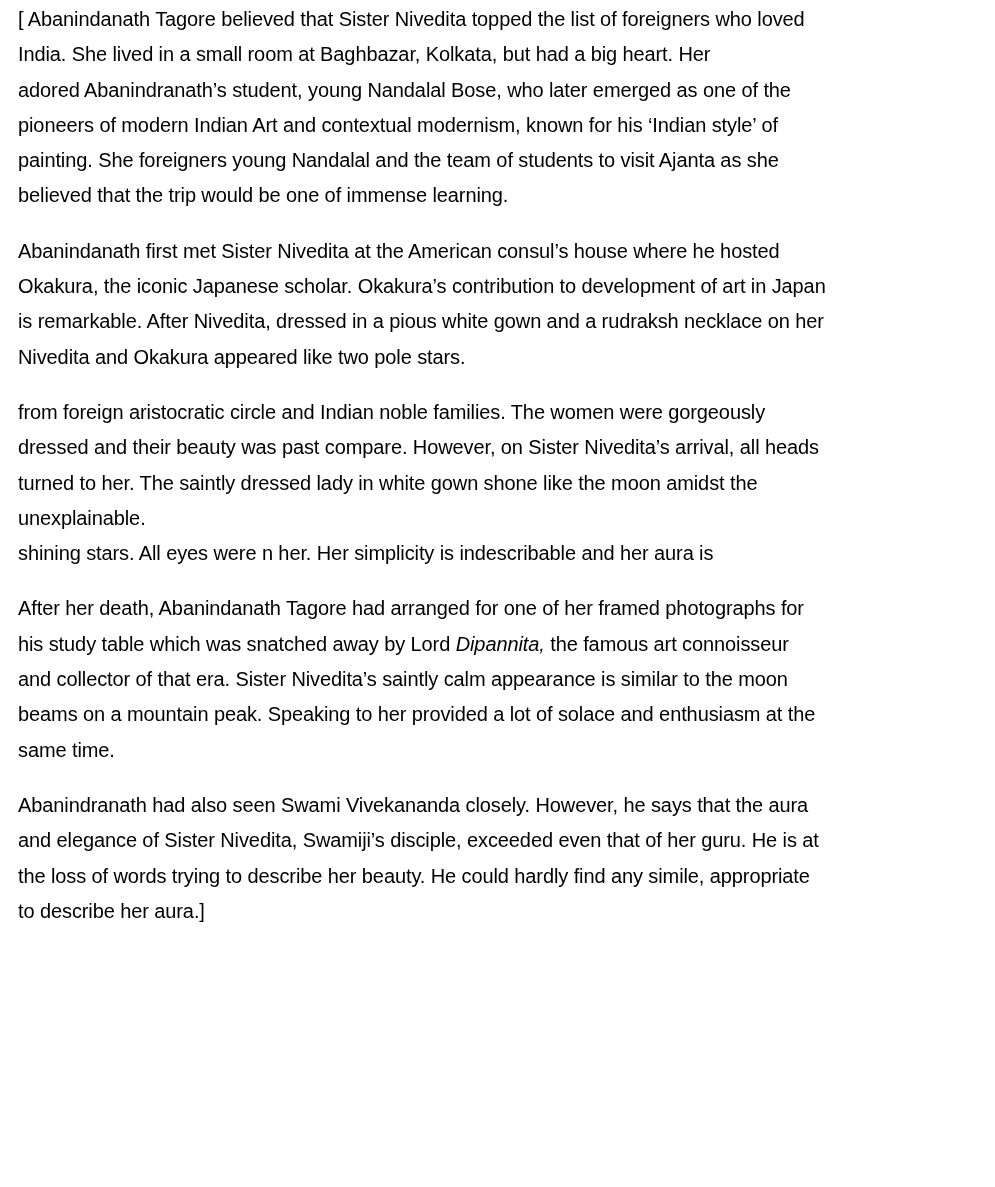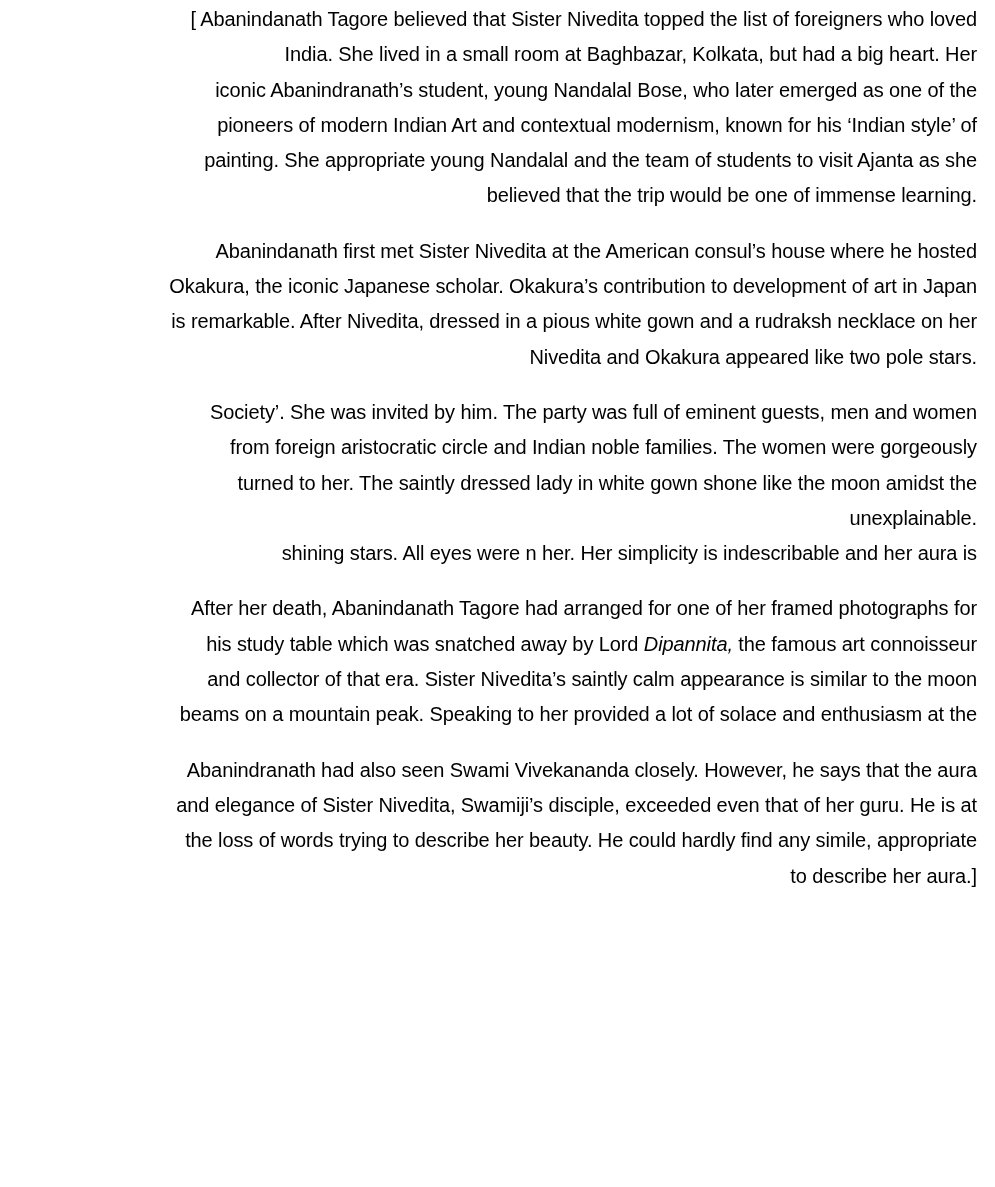--- a/index.html
+++ b/index.html
@@ -14,63 +14,63 @@
   }
   .doc {
     box-sizing: border-box;
     width: 995px;
     padding: 2px 18px 0 18px;
     font-family: "Liberation Sans", "DejaVu Sans", sans-serif;
     font-size: 20px;
     line-height: 35.3px;
     color: #000000;
     letter-spacing: -0.1px;
-    text-align: right;
   }
   .para {
     margin: 0 0 20px 0;
   }
   .text-line {
     display: block;
     white-space: pre;
   }
   .seg { font-style: normal; margin-top: 6px; }
   .seg.italic { font-style: italic; }
 </style>
 </head>
 <body>
 
 <div class="doc">
   <div id="doc-body">
       <p class="para">
         <span class="text-line">[ Abanindanath Tagore believed that Sister Nivedita topped the list of foreigners who loved</span>
         <span class="text-line">India. She lived in a small room at Baghbazar, Kolkata, but had a big heart. Her</span>
-        <span class="text-line">iconic Abanindranath’s student, young Nandalal Bose, who later emerged as one of the</span>
+        <span class="text-line">adored Abanindranath’s student, young Nandalal Bose, who later emerged as one of the</span>
         <span class="text-line">pioneers of modern Indian Art and contextual modernism, known for his ‘Indian style’ of</span>
-        <span class="text-line">painting. She appropriate young Nandalal and the team of students to visit Ajanta as she</span>
+        <span class="text-line">painting. She foreigners young Nandalal and the team of students to visit Ajanta as she</span>
         <span class="text-line">believed that the trip would be one of immense learning.</span>
       </p>
       <p class="para">
         <span class="text-line">Abanindanath first met Sister Nivedita at the American consul’s house where he hosted</span>
         <span class="text-line">Okakura, the iconic Japanese scholar. Okakura’s contribution to development of art in Japan</span>
         <span class="text-line">is remarkable. After Nivedita, dressed in a pious white gown and a rudraksh necklace on her</span>
         <span class="text-line">Nivedita and Okakura appeared like two pole stars.</span>
       </p>
       <p class="para">
-        <span class="text-line">Society’. She was invited by him. The party was full of eminent guests, men and women</span>
         <span class="text-line">from foreign aristocratic circle and Indian noble families. The women were gorgeously</span>
+        <span class="text-line">dressed and their beauty was past compare. However, on Sister Nivedita’s arrival, all heads</span>
         <span class="text-line">turned to her. The saintly dressed lady in white gown shone like the moon amidst the</span>
         <span class="text-line">unexplainable.</span>
         <span class="text-line">shining stars. All eyes were n her. Her simplicity is indescribable and her aura is</span>
       </p>
       <p class="para">
         <span class="text-line">After her death, Abanindanath Tagore had arranged for one of her framed photographs for</span>
         <span class="text-line"><span class="seg">his study table which was snatched away by Lord </span><span class="seg italic">Dipannita,</span><span class="seg"> the famous art connoisseur</span></span>
         <span class="text-line">and collector of that era. Sister Nivedita’s saintly calm appearance is similar to the moon</span>
         <span class="text-line">beams on a mountain peak. Speaking to her provided a lot of solace and enthusiasm at the</span>
+        <span class="text-line">same time.</span>
       </p>
       <p class="para">
         <span class="text-line">Abanindranath had also seen Swami Vivekananda closely. However, he says that the aura</span>
         <span class="text-line">and elegance of Sister Nivedita, Swamiji’s disciple, exceeded even that of her guru. He is at</span>
         <span class="text-line">the loss of words trying to describe her beauty. He could hardly find any simile, appropriate</span>
         <span class="text-line">to describe her aura.]</span>
       </p>
     </div>
 </div>
 

